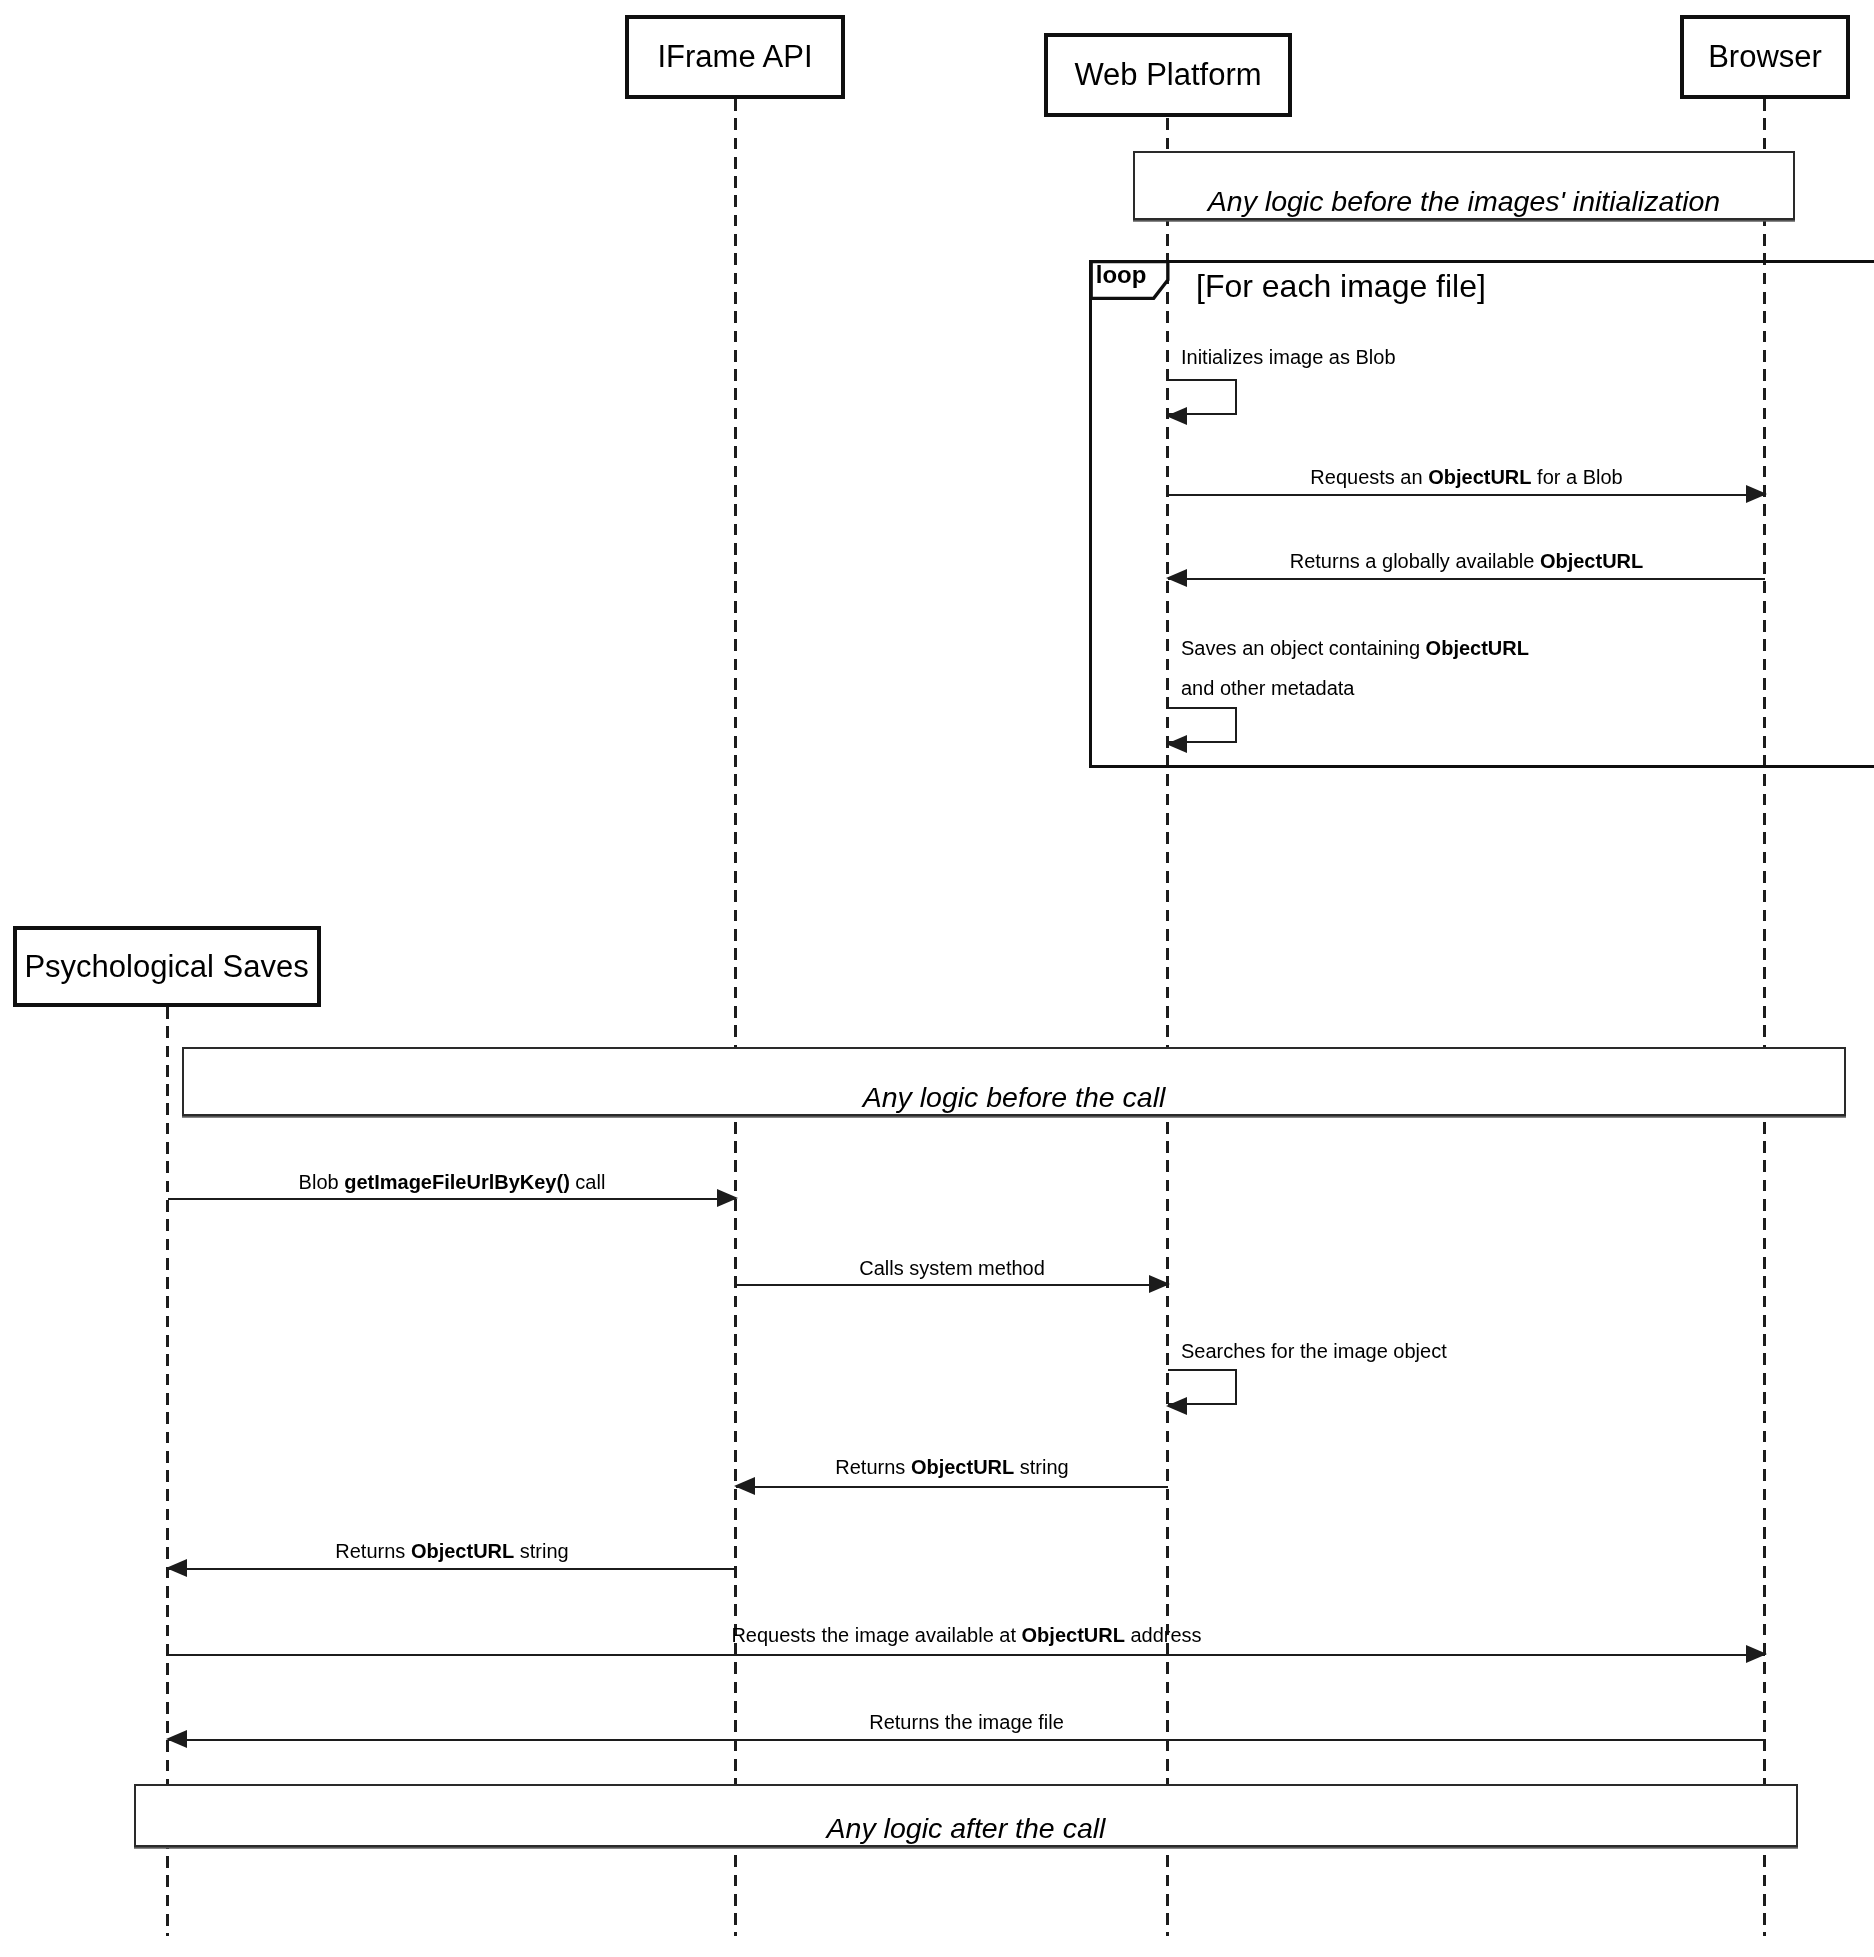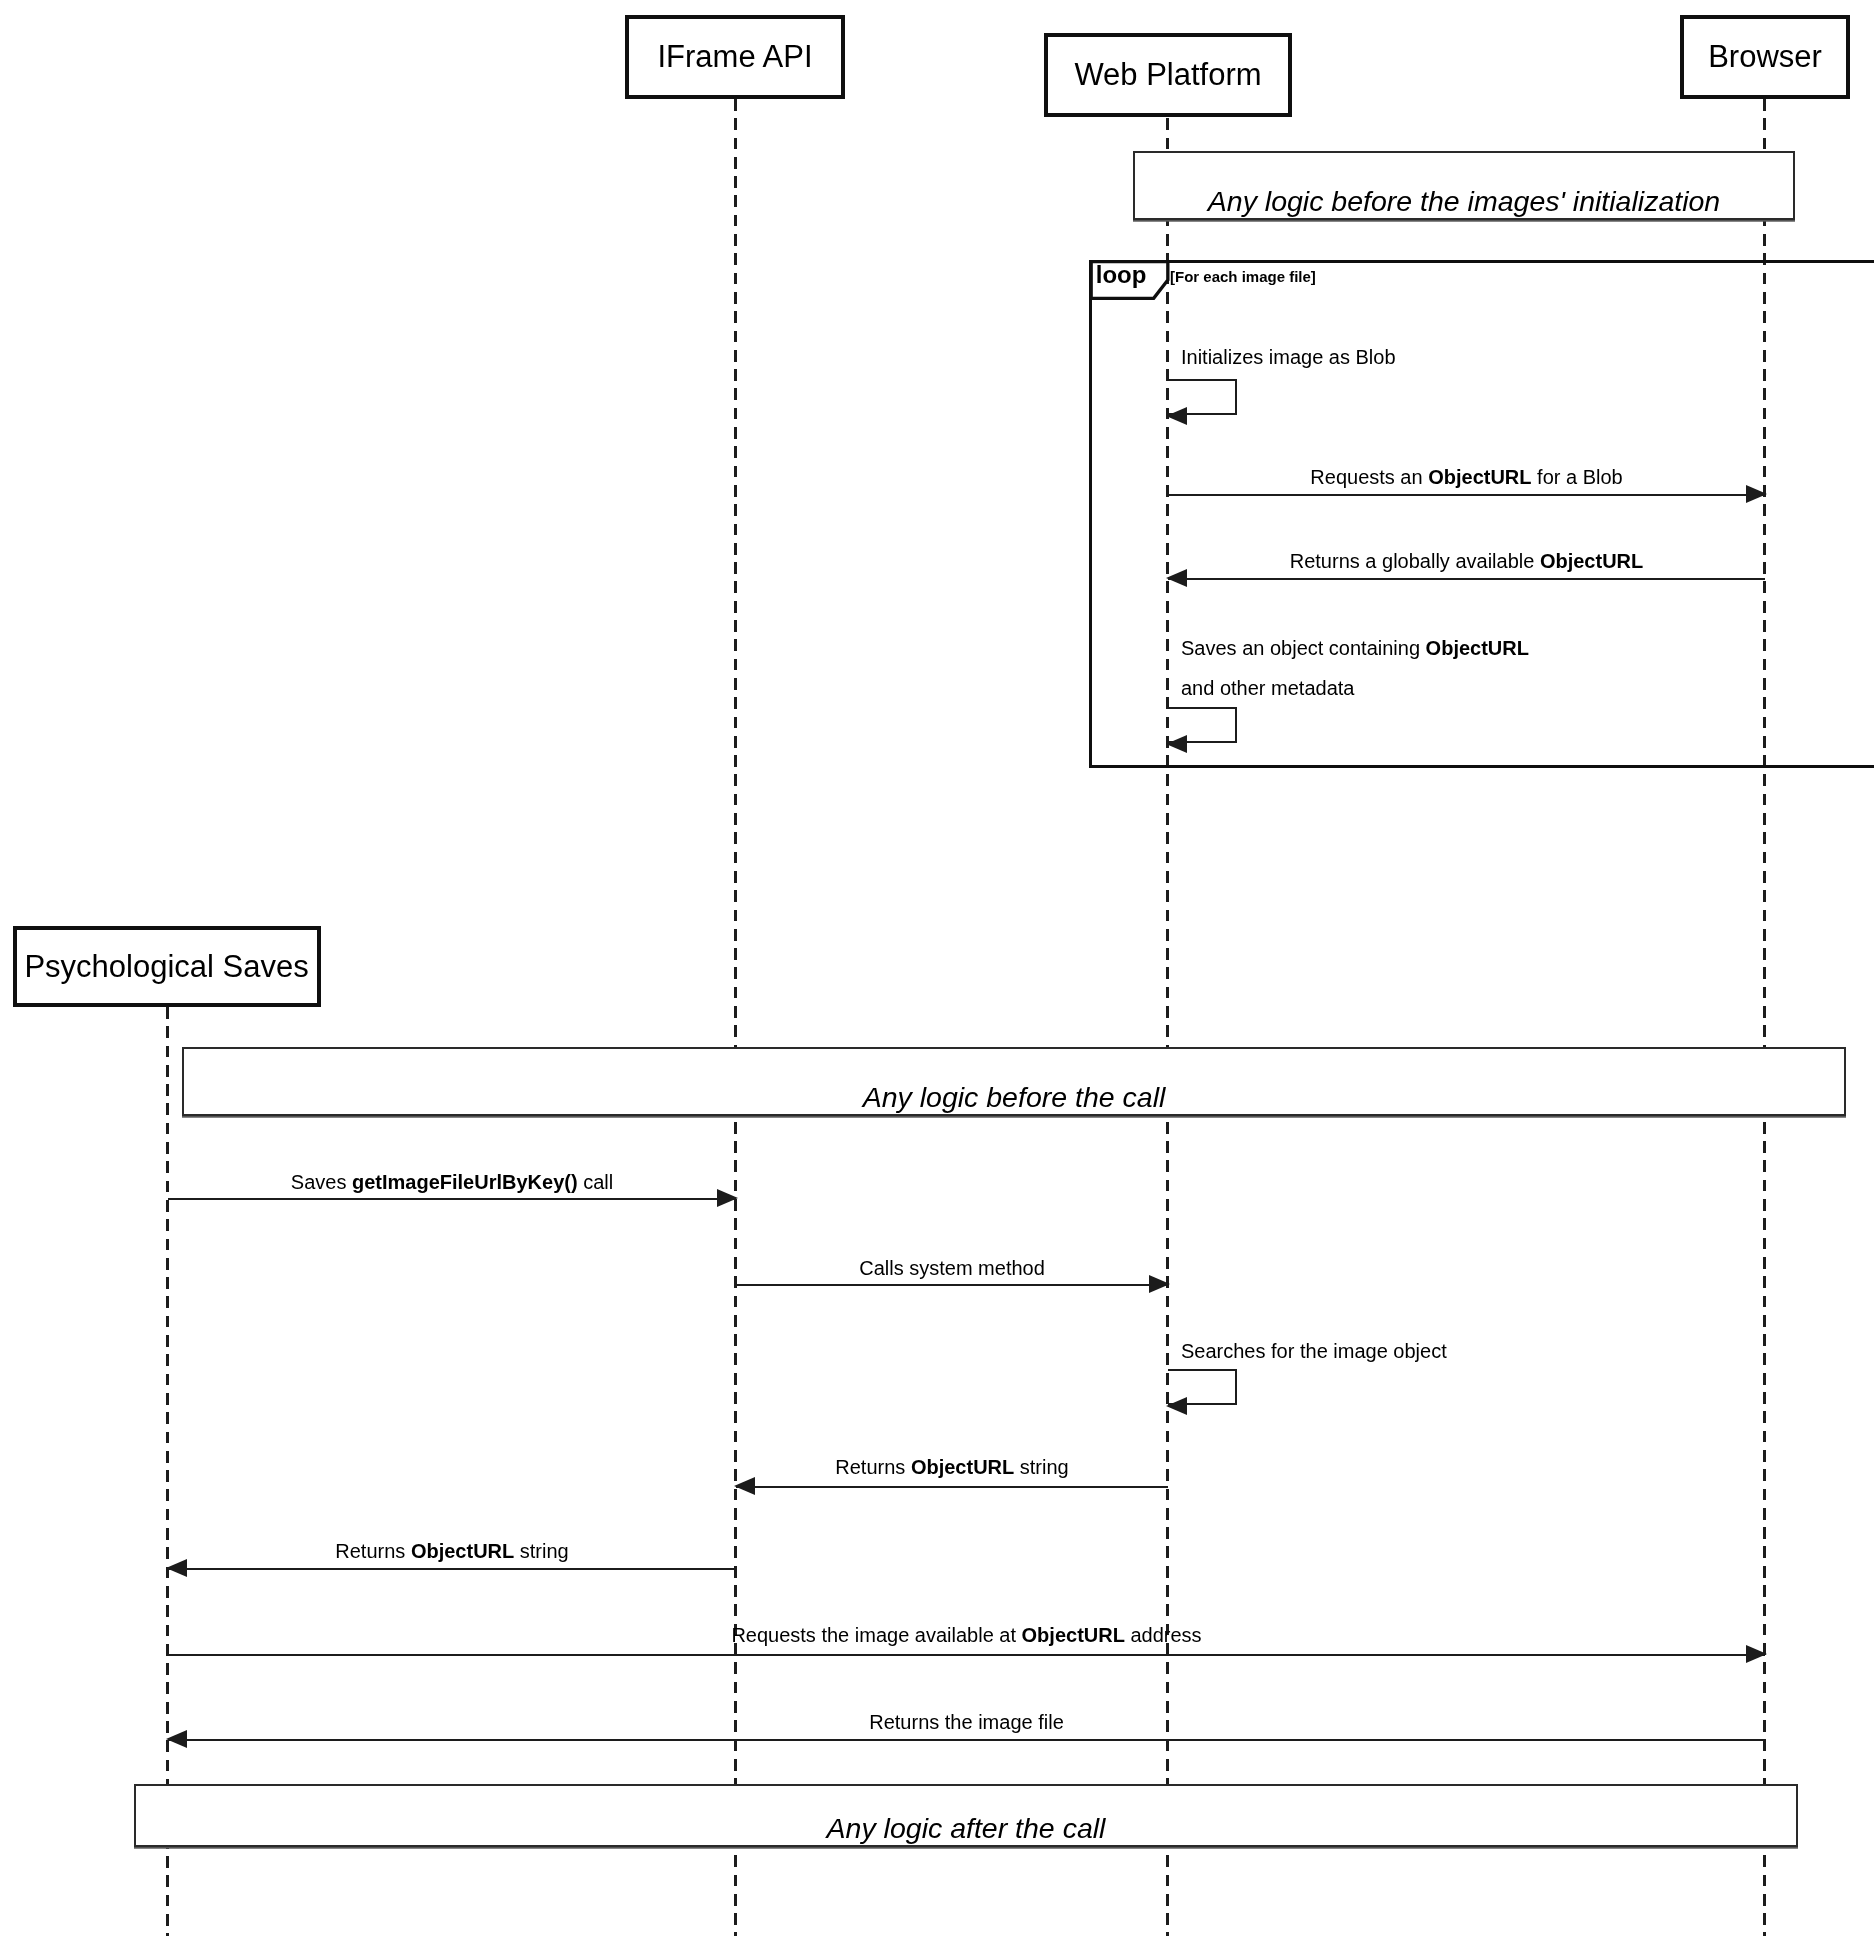--- a/index.html
+++ b/index.html
@@ -14,21 +14,21 @@
 
   .note{position:absolute;border:2.5px solid #2a2a2a;background:#fff;z-index:3;
     display:flex;align-items:flex-end;justify-content:center;
     font-size:28.5px;font-style:italic;white-space:nowrap;box-shadow:0 1.7px 0 #555;}
 
   .loop-frame{position:absolute;border:3.4px solid #0f0f0f;z-index:2;background:transparent;}
   .loop-tab{position:absolute;top:-3.4px;left:-3.4px;width:81px;height:40px;}
   .loop-tab svg{display:block;}
   .loop-tab span{position:absolute;left:0;top:1.7px;width:65px;text-align:center;
     font-size:24px;font-weight:700;}
-  .loop-guard{position:absolute;top:5px;left:78px;font-size:15px;font-weight:700;white-space:nowrap;}
+  .loop-guard{position:absolute;top:5px;left:104px;font-size:32px;font-weight:400;white-space:nowrap;}
 
   .msg-label{position:absolute;font-size:20px;z-index:4;white-space:nowrap;line-height:40px;}
   .msg-label .b{font-weight:700;}
   .msg-label.center{text-align:center;}
 
   .msg-line{position:absolute;height:0;border-top:2.5px solid #1c1c1c;z-index:4;}
   .arrow-right::after{content:"";position:absolute;right:-1.7px;top:-11px;
     border-top:9.2px solid transparent;border-bottom:9.2px solid transparent;
     border-left:21px solid #1c1c1c;}
   .arrow-left::before{content:"";position:absolute;left:-1.7px;top:-11px;
@@ -101,21 +101,21 @@
 
   <div class="msg-label" style="left:1181px;top:628px;">
     <div>
       <span>Saves an object containing </span><span class="b">ObjectURL</span><span></span>
     </div>
     <div>and other metadata</div>
   </div>
   <div class="self-msg" style="left:1168px;top:707px;"></div>
 
   <div class="msg-label center" style="left:168px;top:1162px;width:568px;">
-    <span>Saves </span><span class="b">getImageFileUrlByKey()</span><span> call</span>
+    <span>Blob </span><span class="b">getImageFileUrlByKey()</span><span> call</span>
   </div>
   <div class="msg-line arrow-right" style="left:168px;top:1198px;width:568px;"></div>
 
   <div class="msg-label center" style="left:736px;top:1248px;width:432px;">
     <span>Calls system method</span><span class="b"></span><span></span>
   </div>
   <div class="msg-line arrow-right" style="left:736px;top:1284px;width:432px;"></div>
 
   <div class="msg-label" style="left:1181px;top:1331px;">
     <span>Searches for the image object</span><span class="b"></span><span></span>

